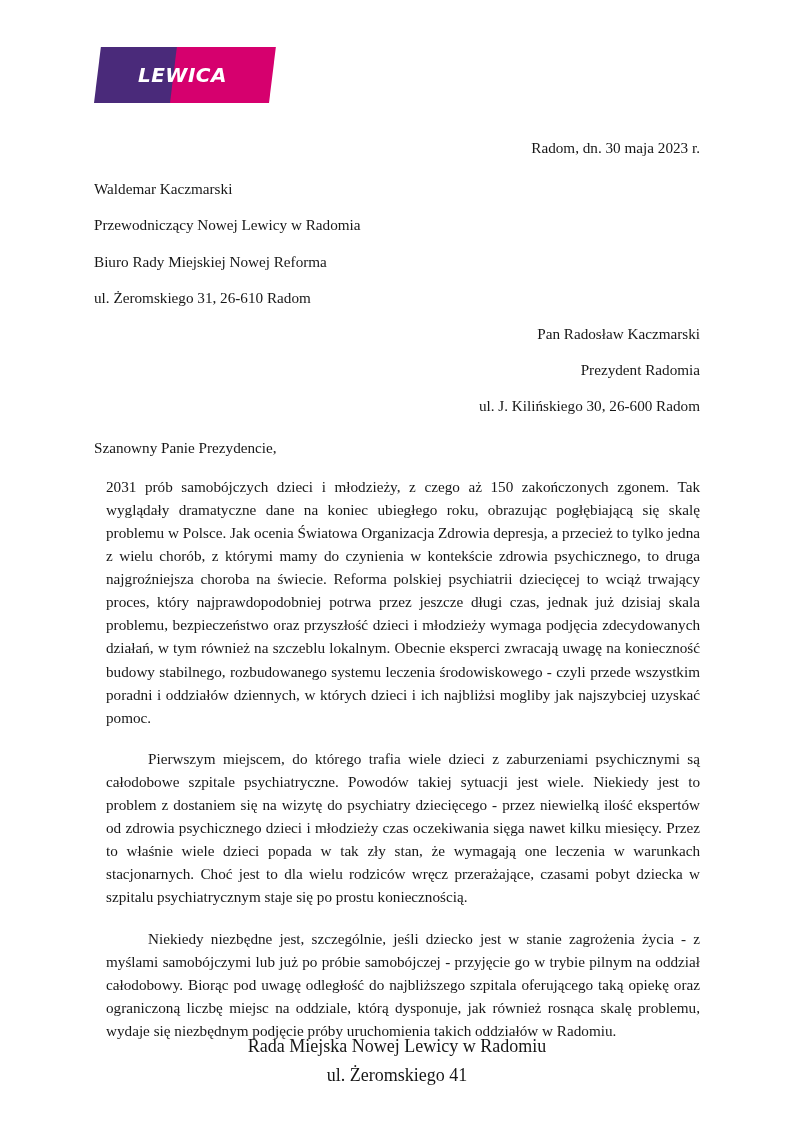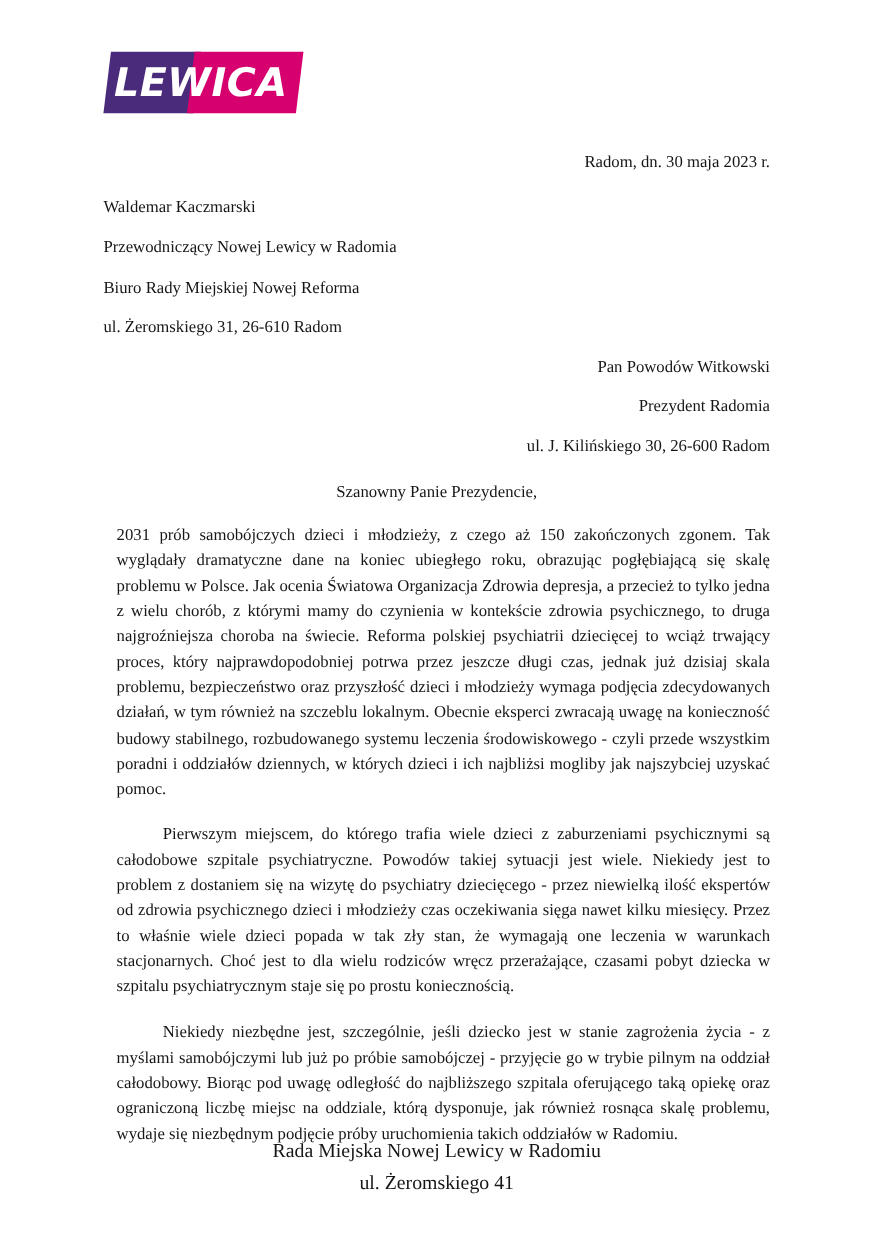--- a/index.html
+++ b/index.html
@@ -56,21 +56,21 @@
     left: 0;
     top: 0;
     width: 175px;
     height: 56px;
     display: flex;
     align-items: center;
     justify-content: center;
     color: #ffffff;
     font-family: "DejaVu Sans", sans-serif;
     font-weight: bold;
-    font-size: 36px;
+    font-size: 20px;
     letter-spacing: 0.5px;
     font-style: italic;
     padding-left: 2px;
     box-sizing: border-box;
   }
 
   
   .content {
     position: absolute;
     top: 140px;
@@ -92,21 +92,20 @@
   .sender {
   }
   .recipient {
     text-align: right;
     margin-top: 8px;
     margin-bottom: 22px;
   }
 
   .salutation {
     margin: 26px 0 20px 0;
-    text-align: center;
   }
 
   .body-par {
     margin: 0 0 14px 12px;
     text-align: justify;
     line-height: 1.52;
   }
   .body-par.indent {
     text-indent: 42px;
     margin-top: 18px;
@@ -143,21 +142,21 @@
     <div class="date-line">Radom, dn. 30 maja 2023 r.</div>
 
     <div class="sender">
       <p>Waldemar Kaczmarski</p>
       <p>Przewodniczący Nowej Lewicy w Radomia</p>
       <p>Biuro Rady Miejskiej Nowej Reforma</p>
       <p>ul. Żeromskiego 31, 26-610 Radom</p>
     </div>
 
     <div class="recipient">
-      <p>Pan Powodów Witkowski</p>
+      <p>Pan Radosław Kaczmarski</p>
       <p>Prezydent Radomia</p>
       <p>ul. J. Kilińskiego 30, 26-600 Radom</p>
     </div>
 
     <div class="salutation">Szanowny Panie Prezydencie,</div>
 
     <p class="body-par">2031 prób samobójczych dzieci i młodzieży, z czego aż 150 zakończonych zgonem. Tak wyglądały dramatyczne dane na koniec ubiegłego roku, obrazując pogłębiającą się skalę problemu w Polsce. Jak ocenia Światowa Organizacja Zdrowia depresja, a przecież to tylko jedna z wielu chorób, z którymi mamy do czynienia w kontekście zdrowia psychicznego, to druga najgroźniejsza choroba na świecie. Reforma polskiej psychiatrii dziecięcej to wciąż trwający proces, który najprawdopodobniej potrwa przez jeszcze długi czas, jednak już dzisiaj skala problemu, bezpieczeństwo oraz przyszłość dzieci i młodzieży wymaga podjęcia zdecydowanych działań, w tym również na szczeblu lokalnym. Obecnie eksperci zwracają uwagę na konieczność budowy stabilnego, rozbudowanego systemu leczenia środowiskowego - czyli przede wszystkim poradni i oddziałów dziennych, w których dzieci i ich najbliżsi mogliby jak najszybciej uzyskać pomoc.</p>
     <p class="body-par indent">Pierwszym miejscem, do którego trafia wiele dzieci z zaburzeniami psychicznymi są całodobowe szpitale psychiatryczne. Powodów takiej sytuacji jest wiele. Niekiedy jest to problem z dostaniem się na wizytę do psychiatry dziecięcego - przez niewielką ilość ekspertów od zdrowia psychicznego dzieci i młodzieży czas oczekiwania sięga nawet kilku miesięcy. Przez to właśnie wiele dzieci popada w tak zły stan, że wymagają one leczenia w warunkach stacjonarnych. Choć jest to dla wielu rodziców wręcz przerażające, czasami pobyt dziecka    w szpitalu psychiatrycznym staje się po prostu koniecznością.</p>
     <p class="body-par indent">Niekiedy niezbędne jest, szczególnie, jeśli dziecko jest w stanie zagrożenia życia            - z myślami samobójczymi lub już po próbie samobójczej - przyjęcie go w trybie pilnym na oddział całodobowy. Biorąc pod uwagę odległość do najbliższego szpitala oferującego taką opiekę oraz ograniczoną liczbę miejsc na oddziale, którą dysponuje, jak również rosnąca skalę problemu, wydaje się niezbędnym podjęcie próby uruchomienia takich oddziałów              w Radomiu.</p>
 

